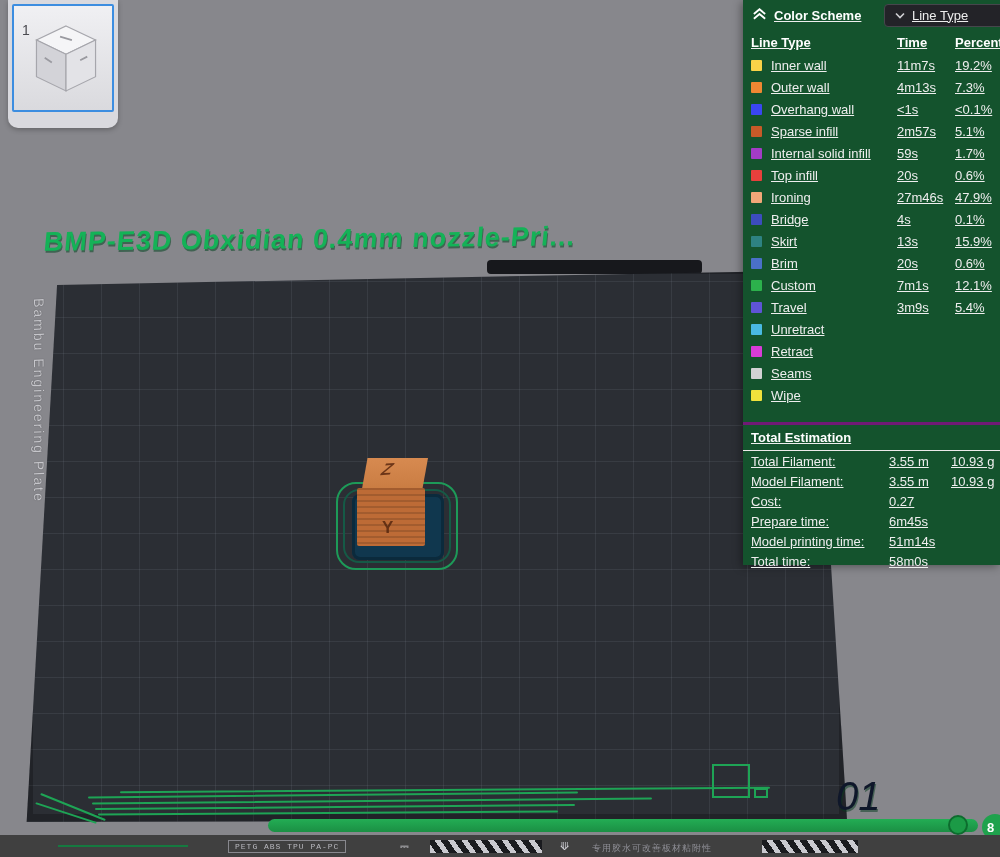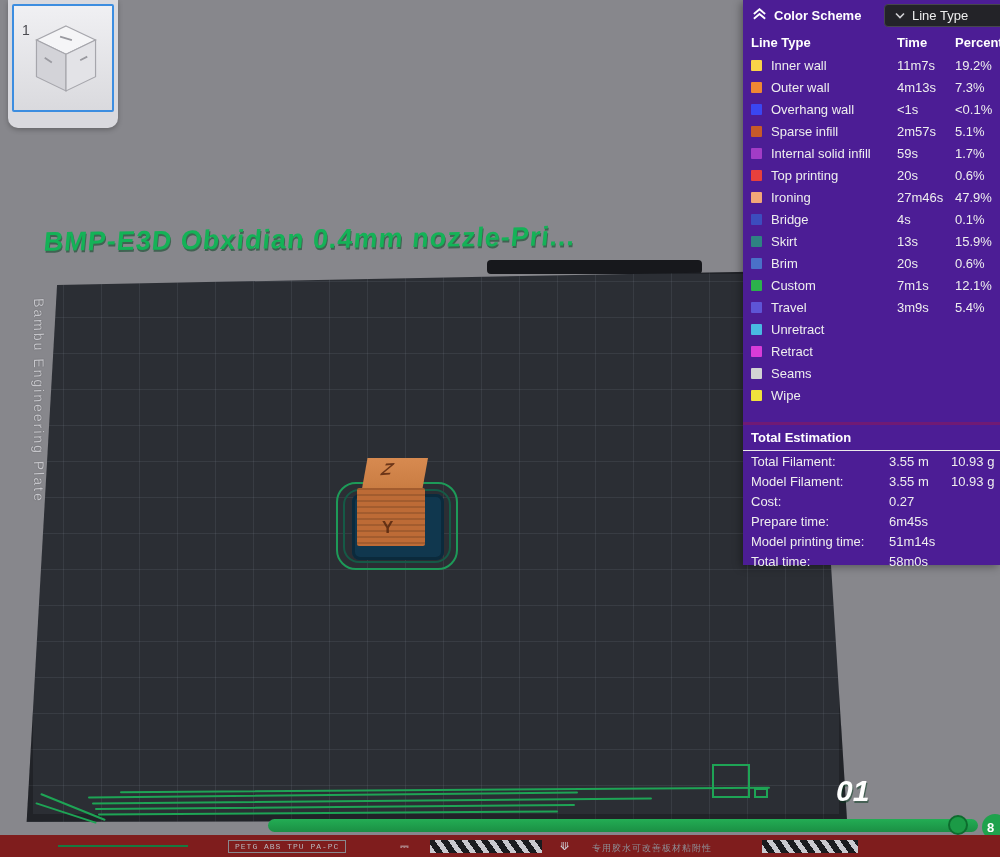--- a/index.html
+++ b/index.html
@@ -87,22 +87,23 @@
     position:absolute;left:4px;top:4px;width:102px;height:108px;
     border:2px solid #3c8de0;border-radius:2px;
     background:linear-gradient(#f0f0f3,#dadade);
   }
   .thumb-num{position:absolute;left:8px;top:16px;color:#4a4a50;font-size:14px;}
   .thumb-cube{position:absolute;left:14px;top:14px;}
 
   
   .panel{
     position:absolute;right:0;top:0;width:257px;height:565px;
-    background:#4c1d95;color:#eee;font-size:13px;
+    background:#14532d;color:#eee;font-size:13px;
     box-shadow:-2px 2px 8px rgba(0,0,0,.35);
+    text-decoration:underline;
   }
   .panel-header{display:flex;align-items:center;height:30px;padding:0 0 0 9px;gap:7px;}
   .panel-title{font-weight:bold;color:#fff;white-space:nowrap;}
   .dropdown{
     margin-left:auto;margin-right:-16px;
     display:flex;align-items:center;gap:7px;
     background:#232328;border:1px solid #46464c;border-radius:4px;
     height:23px;padding:0 10px;width:132px;cursor:pointer;white-space:nowrap;
   }
   .lt-head{
@@ -134,33 +135,33 @@
   .slider{
     position:absolute;left:268px;top:819px;width:710px;height:13px;
     background:linear-gradient(#23ad54,#1b8f44);border-radius:7px;cursor:pointer;
   }
   .slider-handle{
     position:absolute;left:680px;top:-4px;width:20px;height:20px;border-radius:50%;
     background:#1b9a46;border:2px solid #0d6c2e;cursor:grab;
   }
   .layer-label{
     position:absolute;left:836px;top:774px;
-    color:#ffffff;font-size:30px;font-weight:bold;font-style:italic;
+    color:#0f172a;font-size:40px;font-weight:normal;font-style:italic;
     text-shadow:1px 2px 0 rgba(6,60,30,.5);
   }
   .slider-badge{
     position:absolute;left:982px;top:814px;width:26px;height:26px;border-radius:50%;
     background:#1fa24d;color:#fff;font-size:13px;font-weight:bold;
     display:flex;align-items:center;padding-left:5px;
   }
 
   
   .edge-strip{
     position:absolute;left:0;top:835px;width:1000px;height:22px;
-    background:#7f1d1d;
+    background:#404040;
   }
   .edge-wipe{position:absolute;left:58px;top:10px;width:130px;height:2px;background:#157a40;}
   .edge-box{
     position:absolute;left:228px;top:5px;height:13px;
     border:1px solid #88888e;color:#b8b8be;
     font-family:"Liberation Mono",monospace;font-size:8px;letter-spacing:1px;
     display:flex;align-items:center;padding:0 6px;white-space:nowrap;
   }
   .edge-icon{
     position:absolute;top:4px;color:#cfcfd5;font-size:11px;line-height:14px;
@@ -269,21 +270,21 @@
           <span class="lt-pct">5.1%</span>
         </div>
         <div class="lt-row">
           <span class="swatch" style="background: rgb(162, 60, 198);"></span>
           <span class="lt-label">Internal solid infill</span>
           <span class="lt-time">59s</span>
           <span class="lt-pct">1.7%</span>
         </div>
         <div class="lt-row">
           <span class="swatch" style="background: rgb(232, 64, 60);"></span>
-          <span class="lt-label">Top printing</span>
+          <span class="lt-label">Top infill</span>
           <span class="lt-time">20s</span>
           <span class="lt-pct">0.6%</span>
         </div>
         <div class="lt-row">
           <span class="swatch" style="background: rgb(242, 167, 120);"></span>
           <span class="lt-label">Ironing</span>
           <span class="lt-time">27m46s</span>
           <span class="lt-pct">47.9%</span>
         </div>
         <div class="lt-row">

